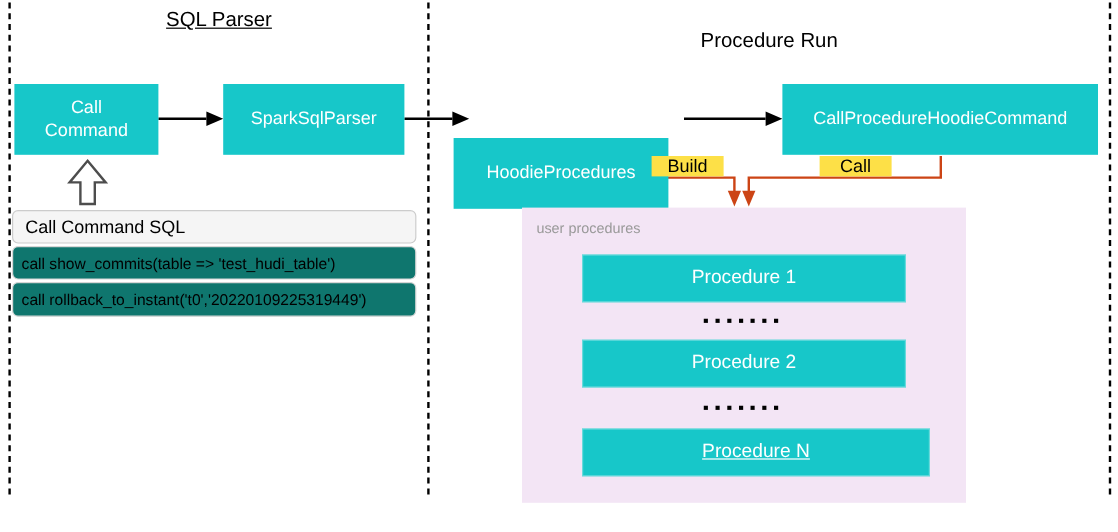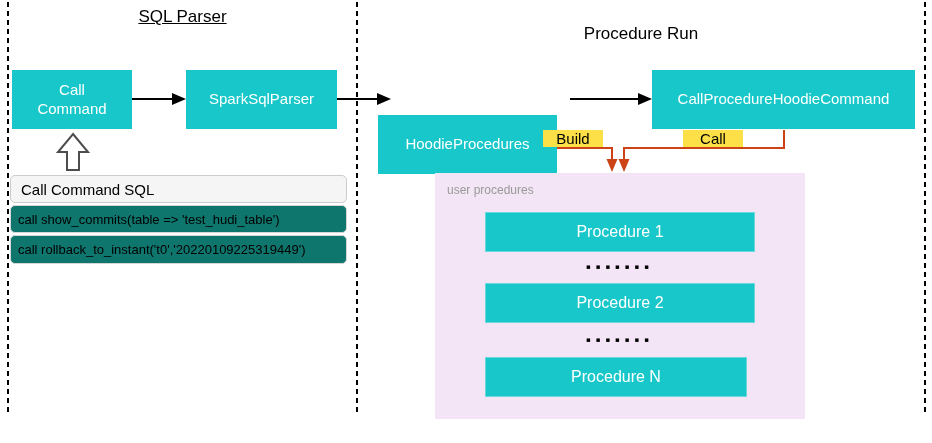--- a/index.html
+++ b/index.html
@@ -75,15 +75,15 @@
   <div class="abs panel-box panel-row" style="left:10px;top:205px;width:337px;height:28px;">call show_commits(table =&gt; 'test_hudi_table')</div>
   <div class="abs panel-box panel-row" style="left:10px;top:235px;width:337px;height:29px;">call rollback_to_instant('t0','20220109225319449')</div>
 
   <div class="abs purple" style="left:435px;top:173px;width:370px;height:246px;"></div>
   <div class="abs purple-label" style="left:447px;top:183px;">user procedures</div>
 
   <div class="abs proc" style="left:485px;top:212px;width:270px;height:40px;">Procedure 1</div>
   <div class="abs dots" style="left:485px;top:259px;width:270px;height:16px;">▪▪▪▪▪▪▪</div>
   <div class="abs proc" style="left:485px;top:283px;width:270px;height:40px;">Procedure 2</div>
   <div class="abs dots" style="left:485px;top:332px;width:270px;height:16px;">▪▪▪▪▪▪▪</div>
-  <div class="abs proc" style="left:485px;top:357px;width:262px;height:40px;">Procedure N</div>
+  <div class="abs proc" style="left:485px;top:357px;width:290px;height:40px;text-decoration:underline;">Procedure N</div>
 
 </div>
 
 </body></html>

